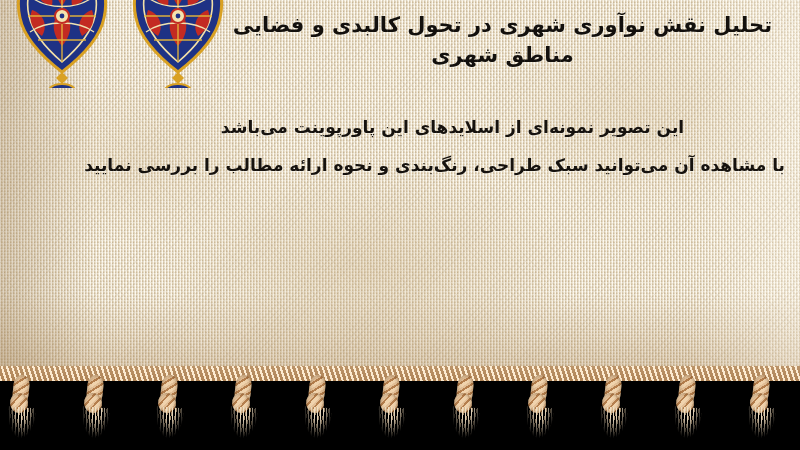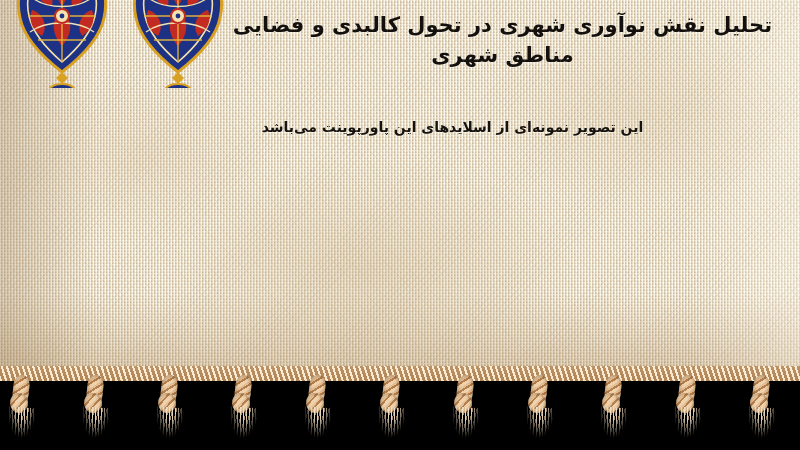--- a/index.html
+++ b/index.html
@@ -157,21 +157,21 @@
 
   .body-block {
     position: absolute;
     top: 108px;
     left: 120px;
     width: 665px;
     text-align: center;
     color: #16120e;
   }
   .body-line {
-    font-size: 14px;
+    font-size: 17px;
     font-weight: bold;
     line-height: 38px;
     white-space: nowrap;
     text-shadow: 0 1px 0 rgba(255,252,242,.4);
   }
 </style>
 </head>
 <body>
 
 <div id="slide">
@@ -233,20 +233,21 @@
         <rect x="-2.2" y="22" width="4.4" height="8" fill="#c32b22"></rect>
         <rect x="-4" y="30" width="8" height="3" fill="#d9a123"></rect>
       </g>
     </svg>
   </div>
 
   <div class="title">تحلیل نقش نوآوری شهری در تحول کالبدی و فضایی مناطق شهری</div>
 
   <div class="body-block">
     <div class="body-line">این تصویر نمونه‌ای از اسلایدهای این پاورپوینت می‌باشد</div>
+    <div class="body-line">با مشاهده آن می‌توانید سبک طراحی، رنگ‌بندی و نحوه ارائه مطالب را بررسی نمایید</div>
   </div>
 
   <div class="fringe-band">
     <div class="selvedge"></div>
     <div id="tassels">
         <div class="tassel" style="left: 6px;">
           <div class="knot"></div>
           <div class="knot b"></div>
           <div class="strands"></div>
         </div>

